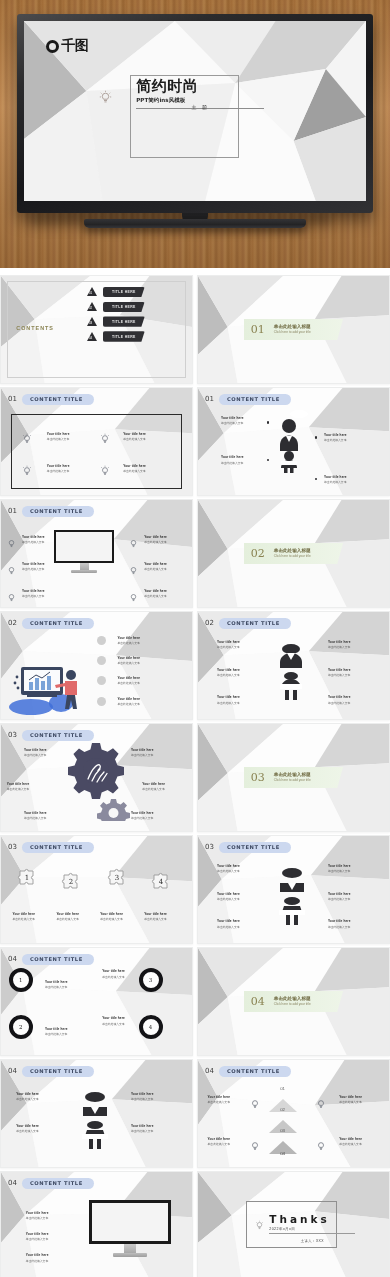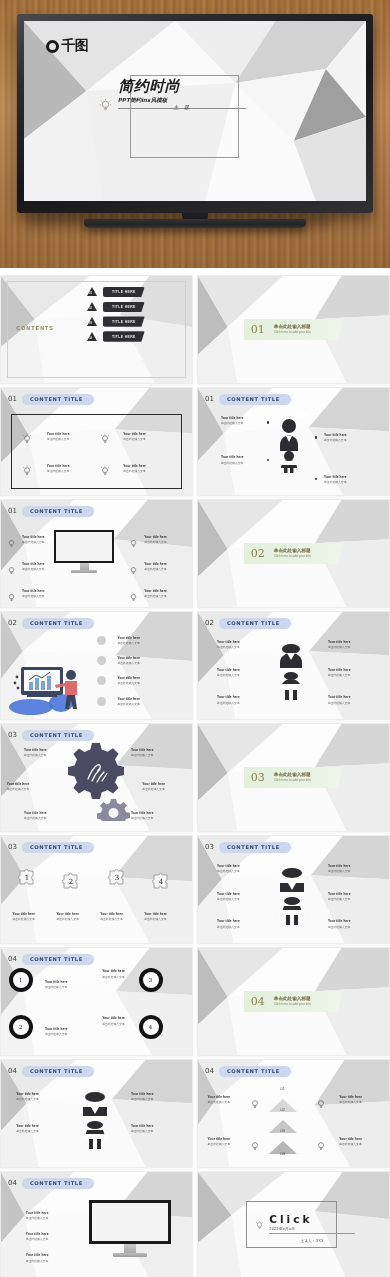--- a/index.html
+++ b/index.html
@@ -86,21 +86,21 @@
   .cover-box{
     position:absolute; left:31%; top:30%;
     width:32%; height:46%;
     border:1px solid #9a9a9a;
     z-index:5;
   }
   .cover-inner{
     position:absolute; left:22%; top:32%;
     width:70%;
     z-index:6;
-    display:flex; align-items:flex-end; gap:6px;font-style:italic;
+    display:flex; align-items:center; gap:24px;
   }
   .bulb-ico{ flex:0 0 auto; margin-top:3px; }
   .cover-title{
     font-size:15px; font-weight:700; color:#1d1d1d; line-height:1.05;
     font-family:"DejaVu Sans", sans-serif; letter-spacing:.5px;
   }
   .cover-sub{
     font-size:5.6px; font-weight:700; color:#2d2d2d; margin-top:3px;
     font-family:"DejaVu Sans", sans-serif;
   }
@@ -1101,21 +1101,21 @@
       <span style="margin-top:4px">
         <svg width="9" height="11" viewBox="0 0 24 28">
             <g fill="none" stroke="#8a8a8a" stroke-width="1.6">
               <path d="M12 6a6 6 0 0 1 6 6c0 2.4-1.6 3.6-2.4 5.2h-7.2C7.6 15.6 6 14.4 6 12a6 6 0 0 1 6-6z"></path>
               <path d="M9.2 19.6h5.6M10 22.2h4"></path>
               <path d="M12 1.4v2M3.2 5.2l1.4 1.4M20.8 5.2l-1.4 1.4"></path>
             </g>
           </svg>
       </span>
       <div>
-        <div class="thanks-title">Click</div>
+        <div class="thanks-title">Thanks</div>
         <div class="thanks-date">2022年x月x日</div>
         <div class="thanks-rule">
           <span class="thanks-person">主讲人：XXX</span>
         </div>
       </div>
     </div>
   </div>
 
 </div>
 

